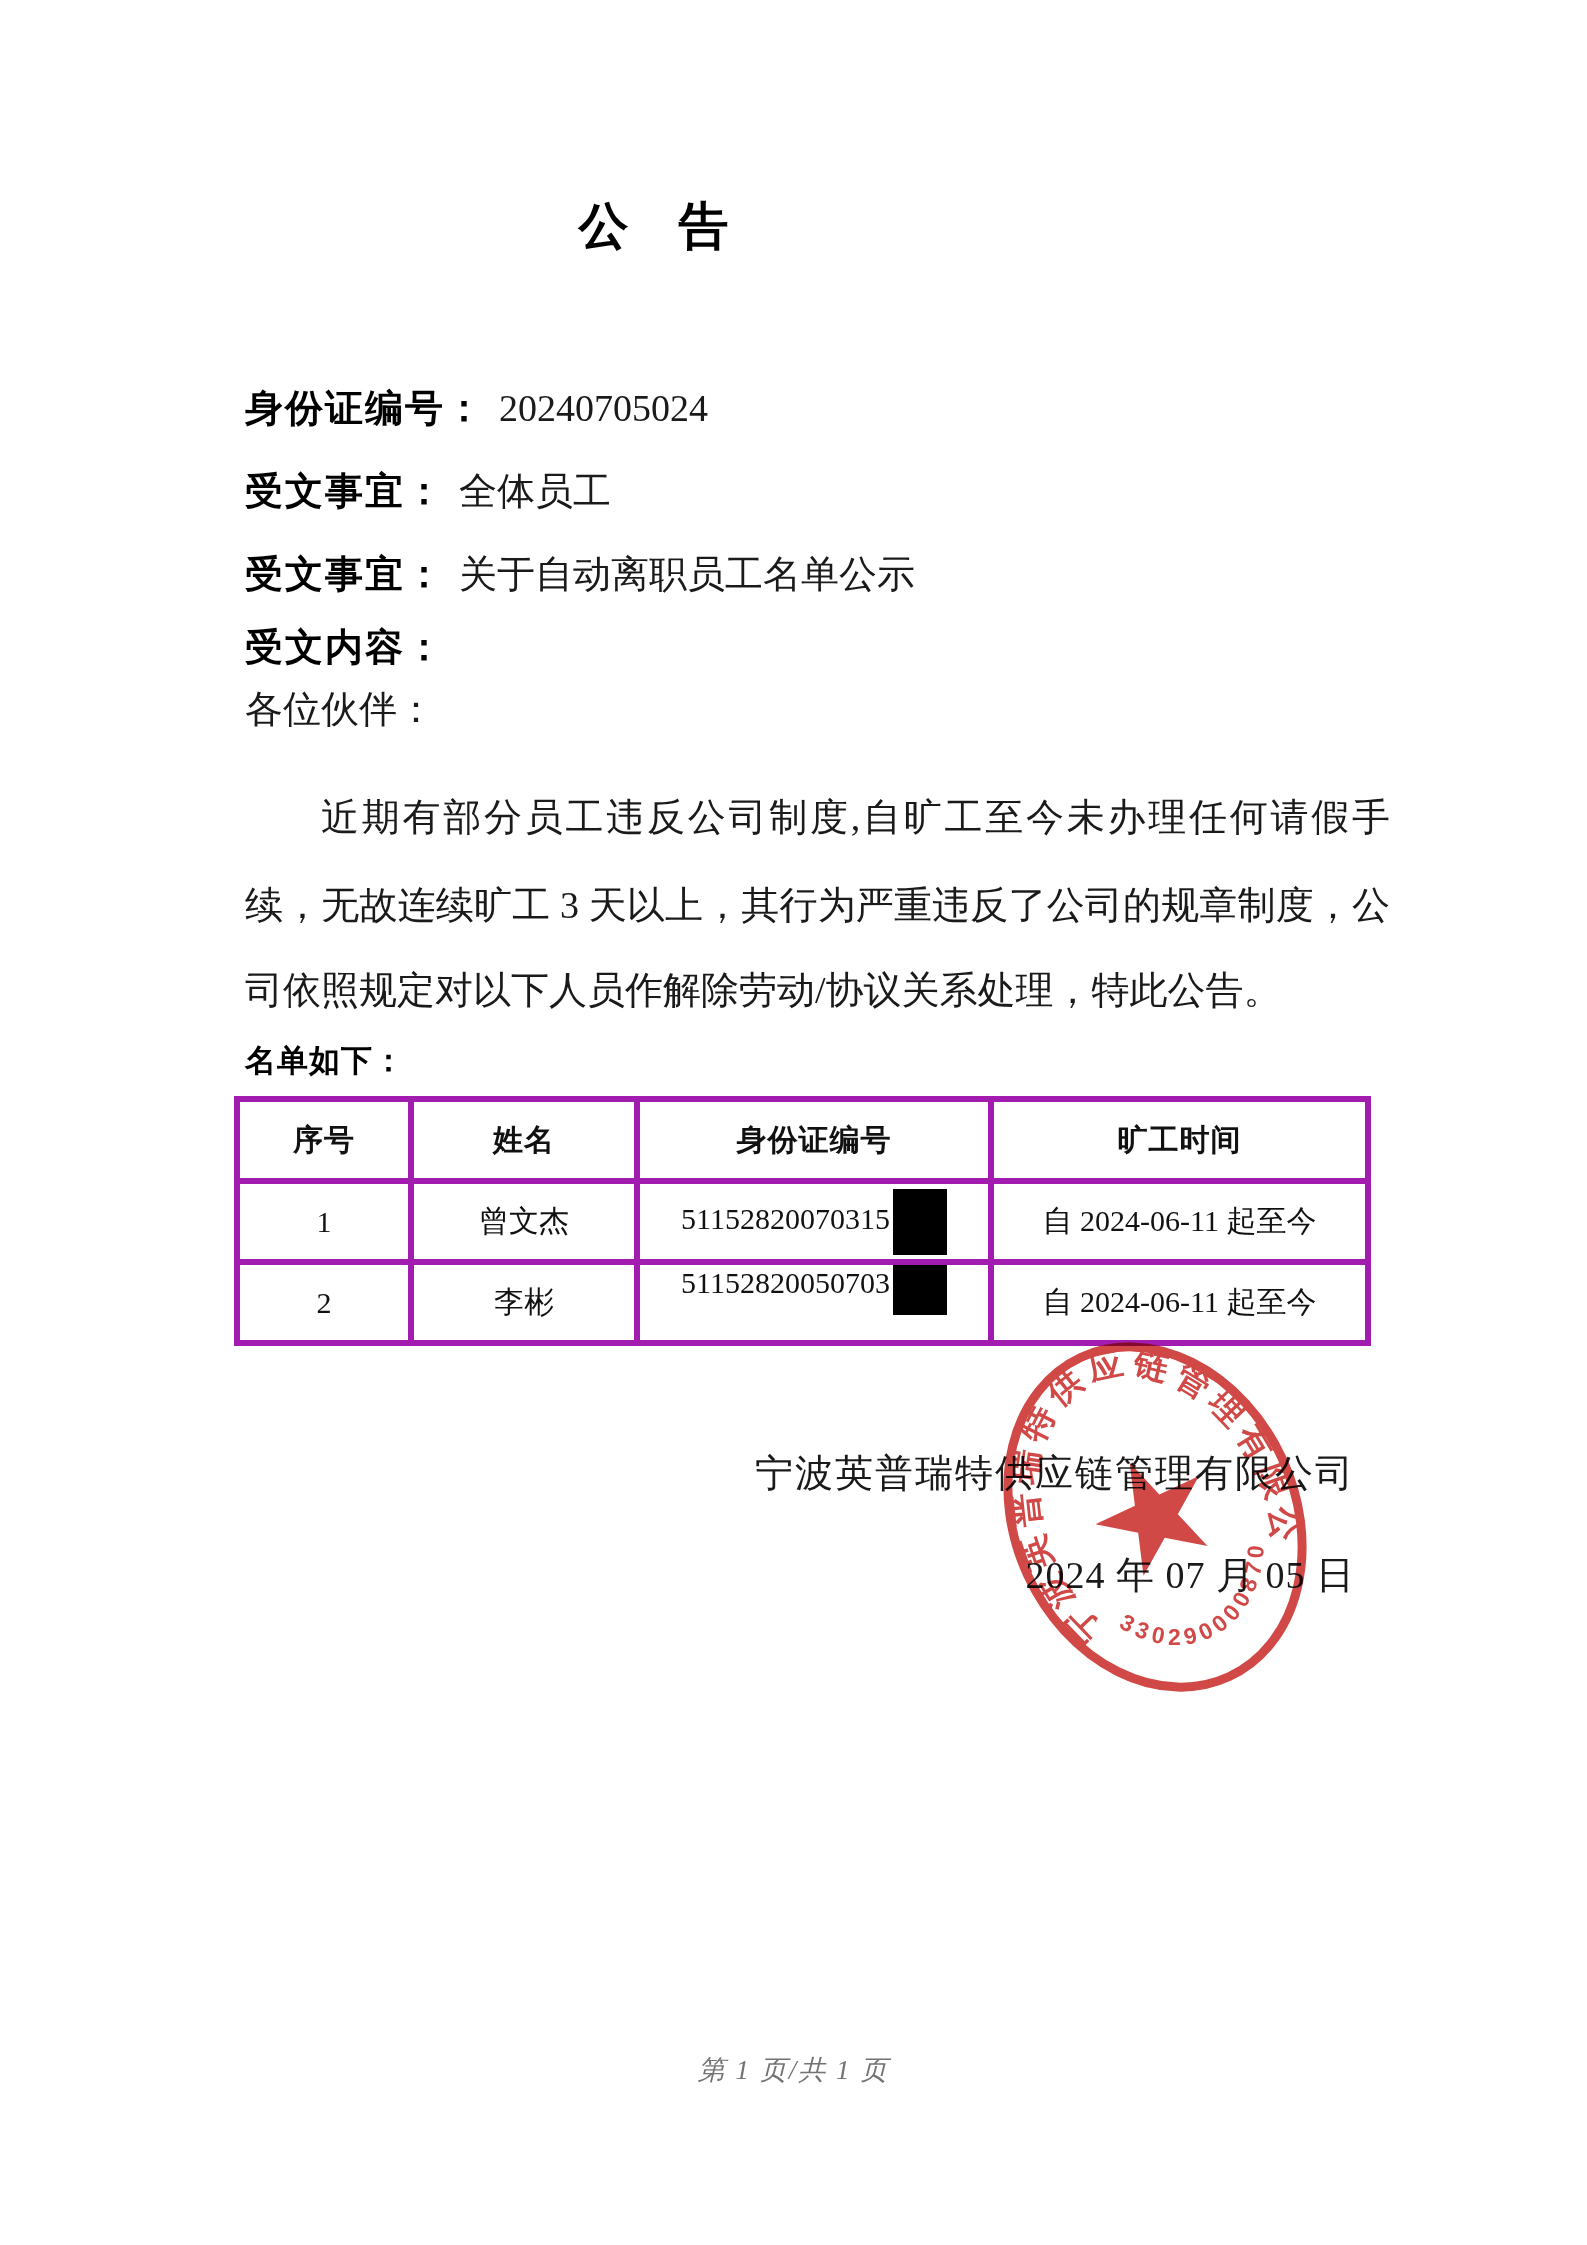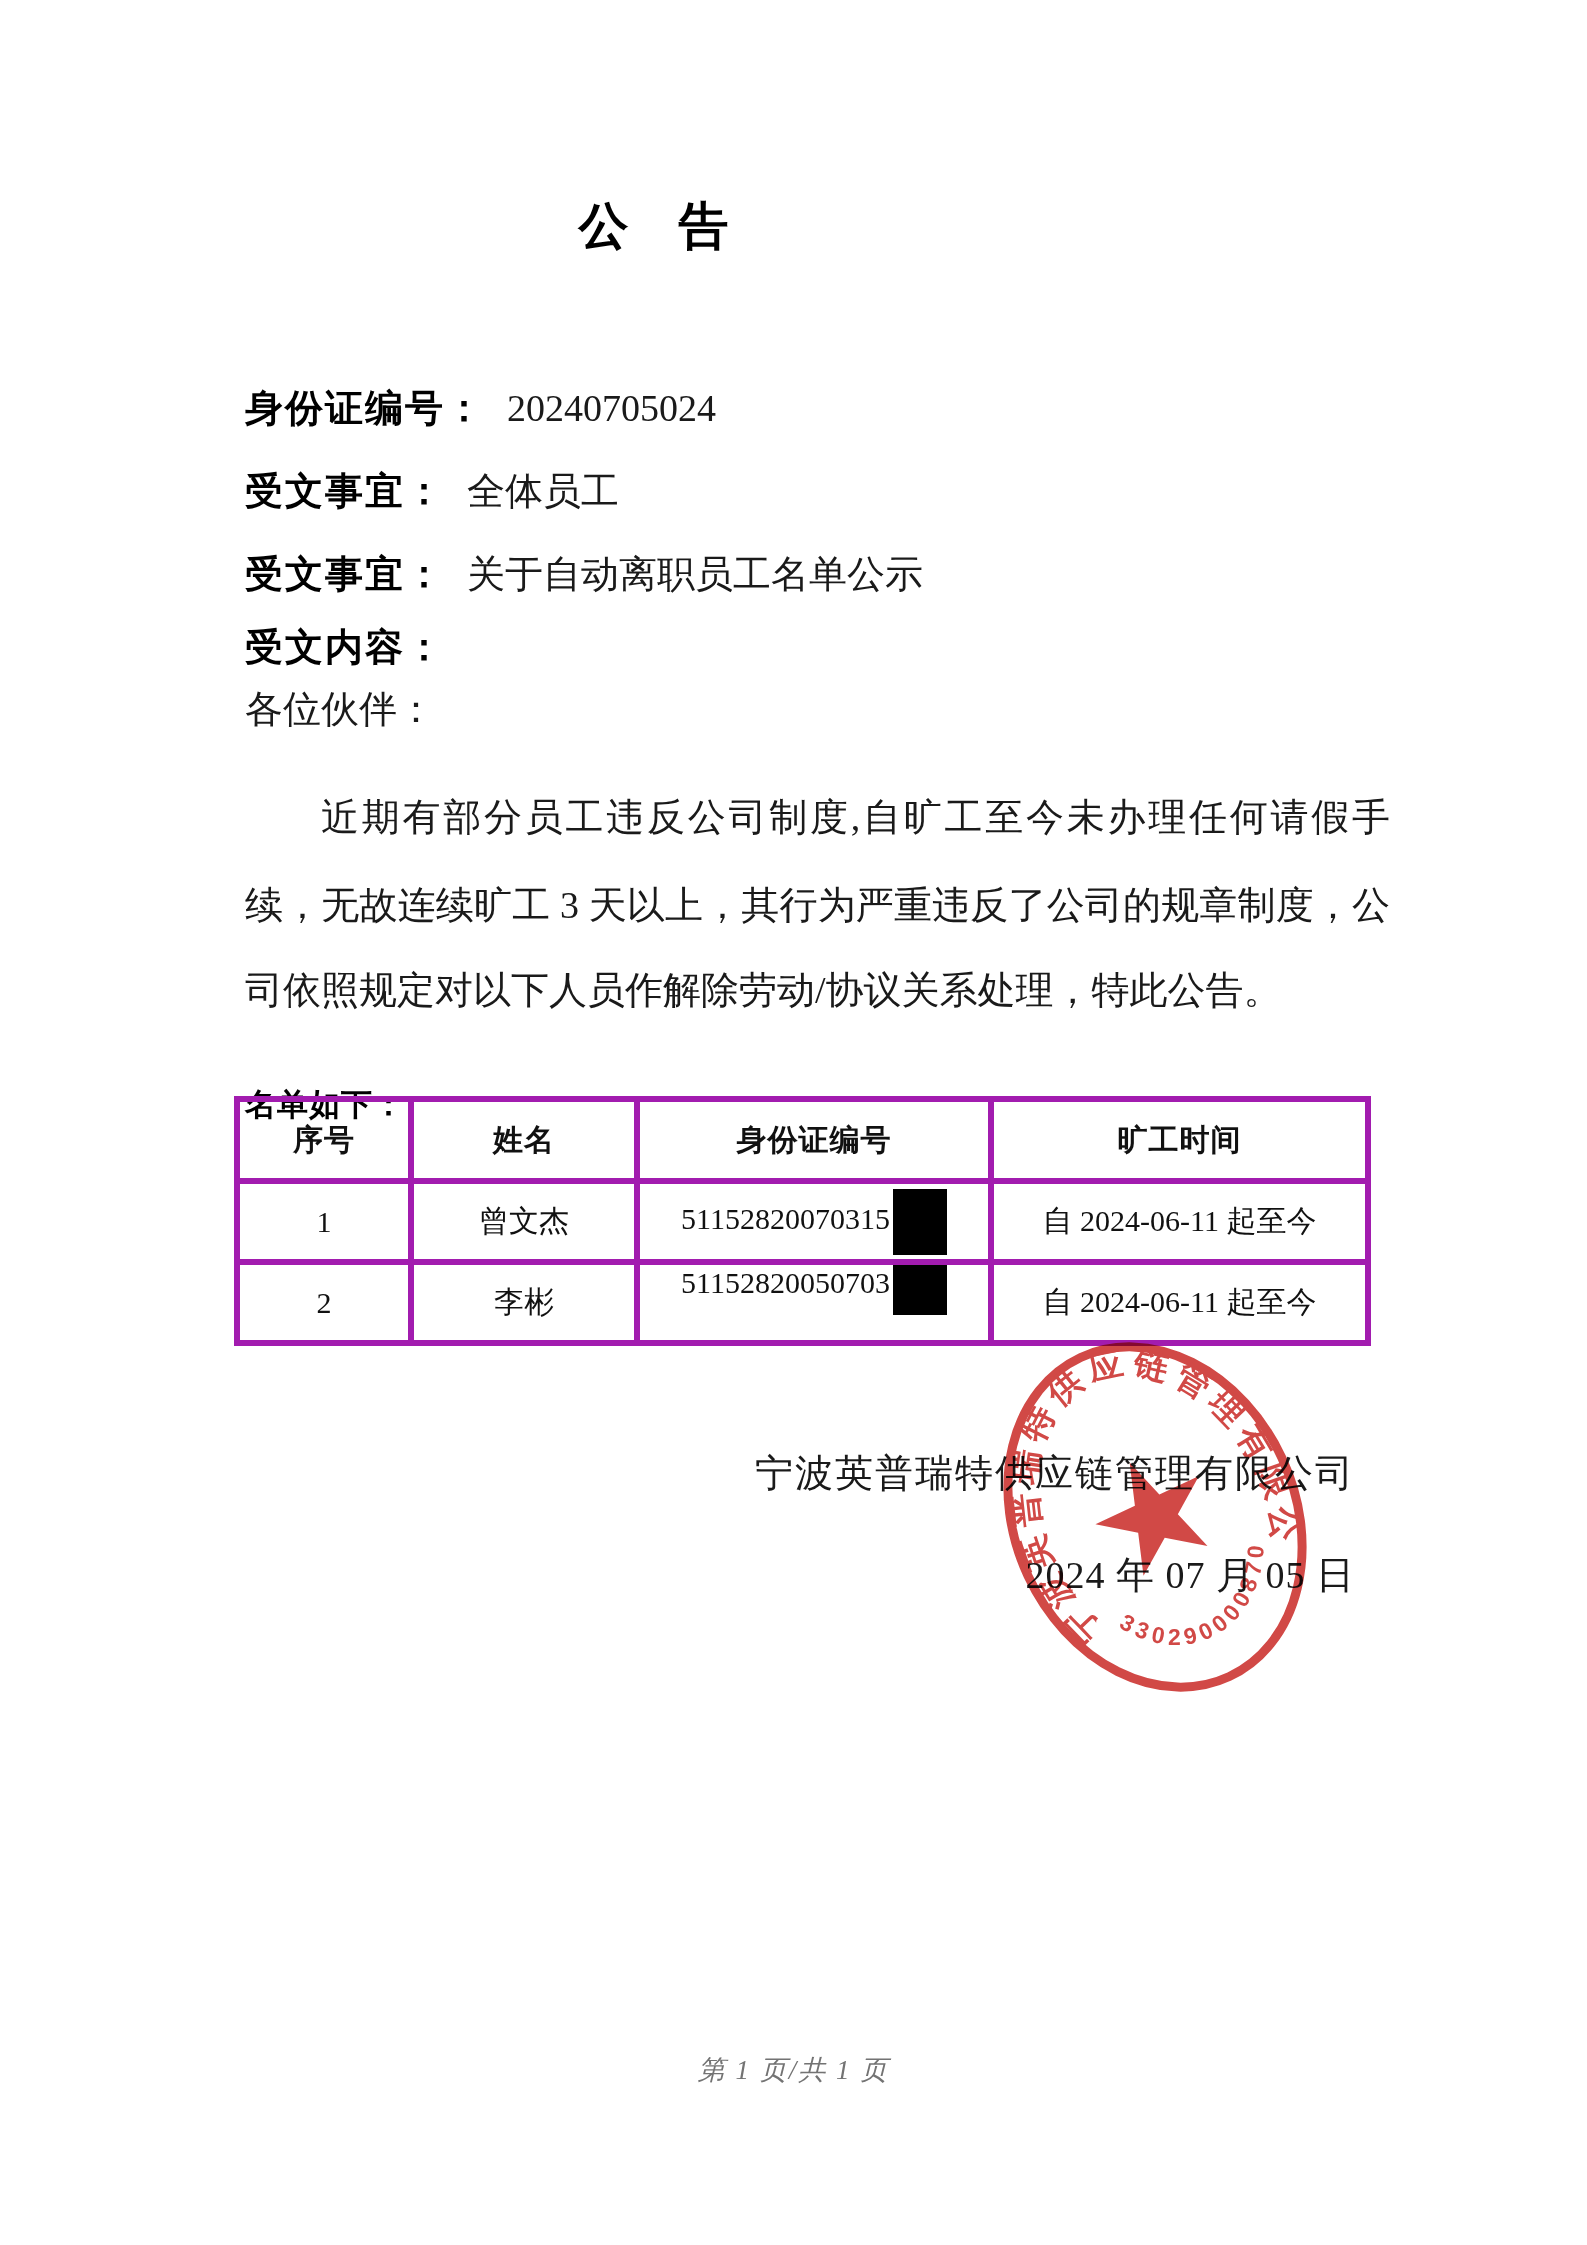--- a/index.html
+++ b/index.html
@@ -12,31 +12,31 @@
   .page-title{
     top:193px;left:0;width:1307px;text-align:center;
     font-size:50px;font-weight:bold;font-family:"Liberation Serif",serif;
     color:#000;
   }
   .field-row{left:245px;font-size:38px;white-space:nowrap;}
   .field-label{
     font-family:"Liberation Sans",sans-serif;font-weight:bold;color:#000;
     letter-spacing:2px;
   }
-  .field-value{margin-left:22px;font-family:"Liberation Serif",serif;color:#1a1a1a;}
+  .field-value{margin-left:14px;font-family:"Liberation Serif",serif;color:#1a1a1a;}
   .salutation{left:245px;top:684px;font-size:38px;color:#1a1a1a;}
   .body-line{
     left:245px;width:1145px;font-size:38px;line-height:1.2;color:#1a1a1a;
     text-align:justify;text-align-last:justify;
   }
   .body-line.indent{padding-left:76px;width:1069px;}
   .body-line.last{text-align-last:left;}
   .list-heading{
     left:245px;top:1040px;font-size:31px;font-weight:bold;
-    font-family:"Liberation Sans",sans-serif;color:#000;letter-spacing:1px;margin-top:44px;
+    font-family:"Liberation Sans",sans-serif;color:#000;letter-spacing:1px;
   }
   table.roster{
     position:absolute;left:234px;top:1096px;width:1131px;
     border-collapse:collapse;table-layout:fixed;
   }
   table.roster th,table.roster td{
     border:6px solid #a21caf;text-align:center;vertical-align:middle;
     padding:0;overflow:hidden;
   }
   table.roster th{

